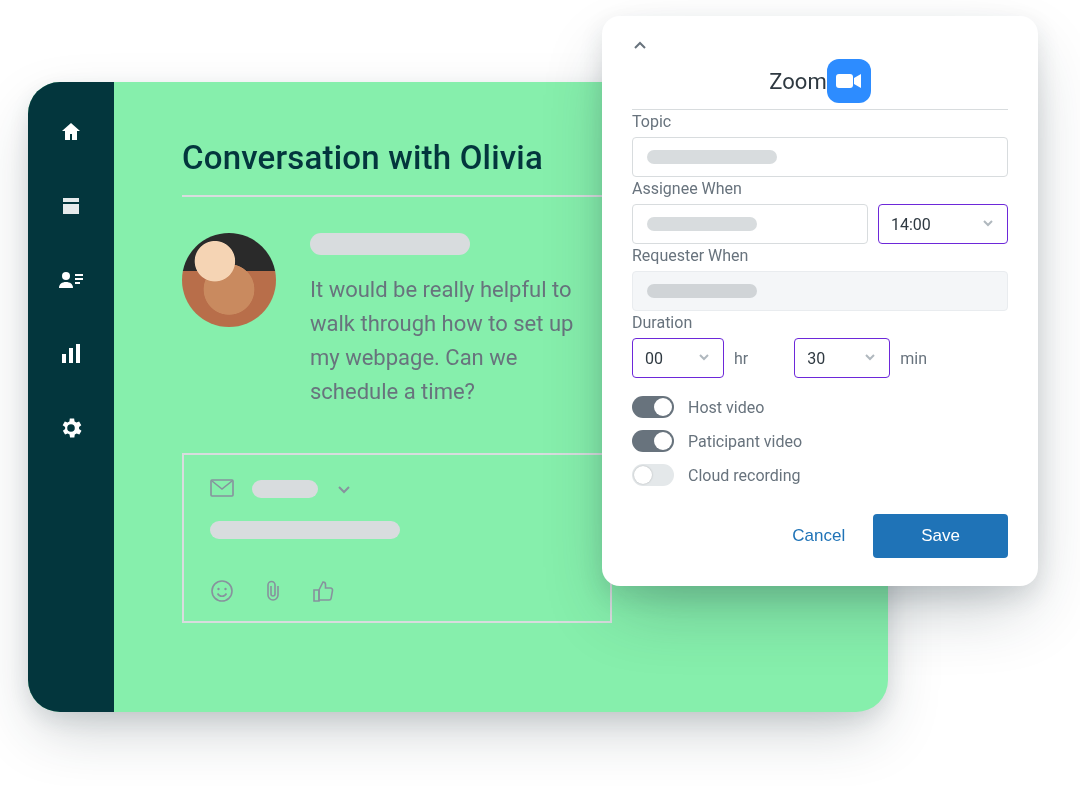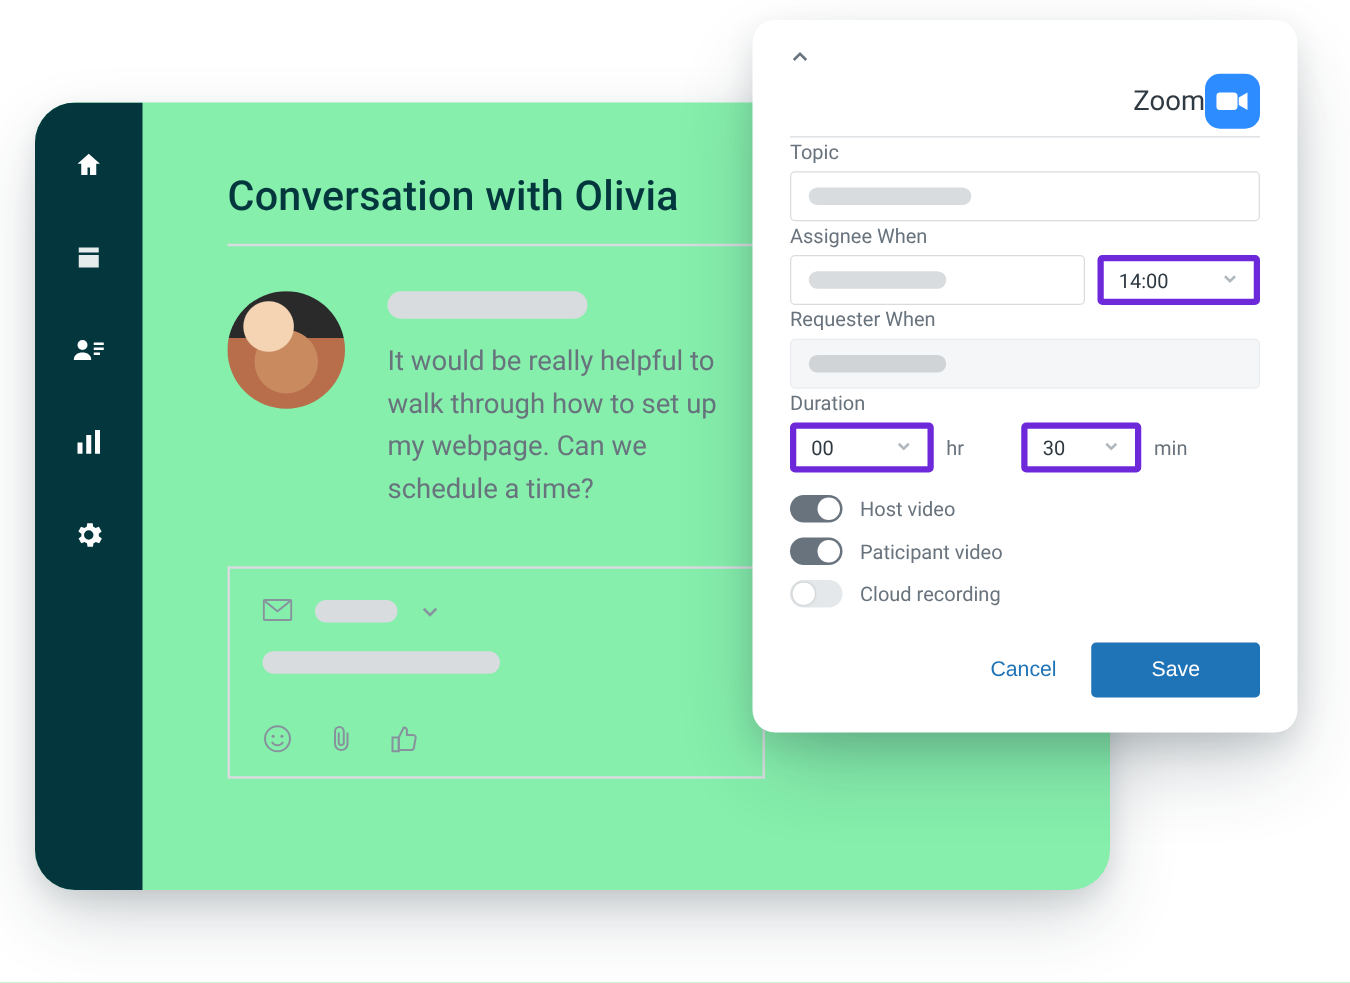--- a/index.html
+++ b/index.html
@@ -110,21 +110,21 @@
   .panel {
     position: absolute;
     left: 602px; top: 16px;
     width: 436px;
     background: #fff;
     border-radius: 18px;
     box-shadow: 0 30px 70px -15px rgba(30,50,60,.30), 0 10px 24px rgba(30,50,60,.12);
     padding: 22px 30px 28px;
   }
   .panel-headrow {
-    display: flex; align-items: center; justify-content: flex-end;
+    display: flex; align-items: center; justify-content: center;
   }
   .panel-title {
     font-size: 22px;
     color: #2f3941;
     font-weight: 400;
   }
   .zoom-badge {
     width: 44px; height: 44px;
     border-radius: 12px;
     background: #2d8cff;
@@ -160,21 +160,21 @@
   }
   .input-box.disabled { background:#f4f6f8; border-color:#e9ecef; }
   .pill {
     width: 130px; height: 14px;
     border-radius: 7px;
     background: #d8dcde;
   }
   .row { display:flex; gap:10px; align-items:center; }
   .sel {
     height:40px;
-    border:5px solid #6d28d9;
+    border:1px solid #6d28d9;
     border-radius:4px;
     display:flex; align-items:center; justify-content:space-between;
     padding: 0 12px;
     font-size:16px; color:#2f3941;
     background:#fff;
   }
   .chev { color:#b0b8be; }
   .unit { font-size:16px; color:#68737d; }
   .toggle-row {
     display:flex; align-items:center; gap:14px;
@@ -341,21 +341,21 @@
     </div>
   </div>
 
   <div class="field-label">Requester When</div>
   <div class="input-box disabled">
       <div class="pill" style="width:110px;background:#d0d4d7"></div>
     </div>
 
   <div class="field-label">Duration</div>
   <div class="row">
-    <div class="sel" style="width:115px">
+    <div class="sel" style="width:92px">
       <span>00</span>
       <span class="chev"><svg width="14" height="14" viewBox="0 0 14 14" fill="none" stroke="currentColor" stroke-width="2">
             <path d="M3 5l4 4 4-4"></path>
           </svg></span>
     </div>
     <span class="unit">hr</span>
     <div style="width:26px"></div>
     <div class="sel" style="width:96px">
       <span>30</span>
       <span class="chev"><svg width="14" height="14" viewBox="0 0 14 14" fill="none" stroke="currentColor" stroke-width="2">

